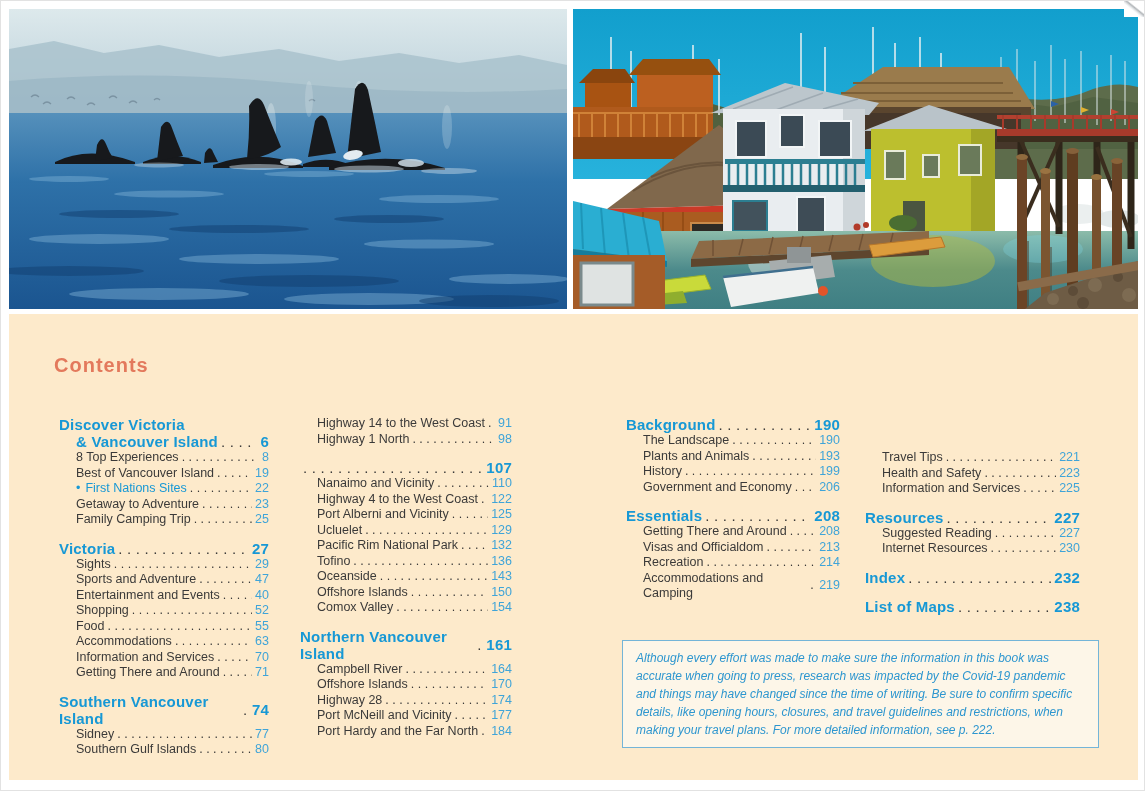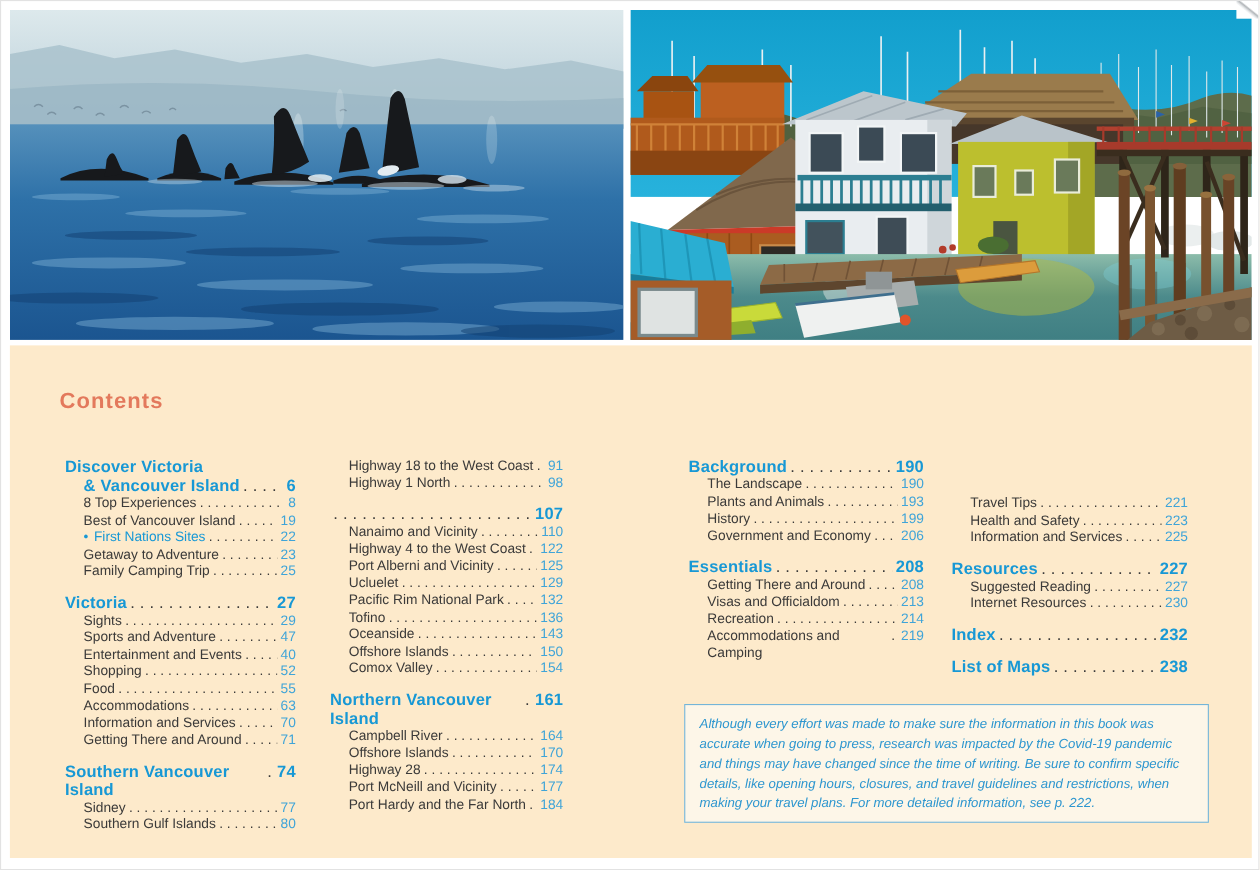--- a/index.html
+++ b/index.html
@@ -19,21 +19,21 @@
   .title{position:absolute;left:45px;top:40px;margin:0;font-size:20px;font-weight:800;letter-spacing:1px;color:#e3795c;}
 
   .toc{position:absolute;top:102px;left:0;width:100%;}
   .toc-col{position:absolute;top:0;}
   .toc-col.c1{left:50px;width:210px;}
   .toc-col.c2{left:291px;width:212px;}
   .toc-col.c3{left:617px;width:214px;}
   .toc-col.c4{left:856px;width:215px;margin-top:34px;}
   .toc-section + .toc-section{margin-top:12px;}
 
-  .toc-row{display:flex;align-items:flex-start;width:100%;}
+  .toc-row{display:flex;align-items:center;width:100%;}
   .toc-row.indent{padding-left:17px;box-sizing:border-box;}
   .toc-heading{font-size:15px;line-height:17px;font-weight:bold;color:#1798d5;letter-spacing:.2px;}
   .toc-item{font-size:12.5px;line-height:15.5px;color:#3b3a39;padding-left:17px;box-sizing:border-box;}
   .toc-item .page{color:#3fa4d8;}
   .toc-item.highlight .label{color:#1798d5;}
   .bullet{color:#1798d5;margin-right:5px;}
   .dots{flex:1;overflow:hidden;white-space:nowrap;margin:0 3px;min-width:6px;color:#3b3a39;}
   .toc-heading .dots{font-weight:normal;}
   .dots::after{content:". . . . . . . . . . . . . . . . . . . . . . . . . . . . . . . . . . . . . . . . . . . . . . . . . .";}
   .page{white-space:nowrap;}
@@ -454,21 +454,21 @@
             <div class="toc-row toc-item">
               <span class="label">Southern Gulf Islands</span>
               <span class="dots"></span>
               <span class="page">80</span>
             </div>
           </div>
         </div>
         <div class="toc-col c2">
           <div class="toc-section">
             <div class="toc-row toc-item">
-              <span class="label">Highway 18 to the West Coast</span>
+              <span class="label">Highway 14 to the West Coast</span>
               <span class="dots"></span>
               <span class="page">91</span>
             </div>
             <div class="toc-row toc-item">
               <span class="label">Highway 1 North</span>
               <span class="dots"></span>
               <span class="page">98</span>
             </div>
           </div>
           <div class="toc-section">

